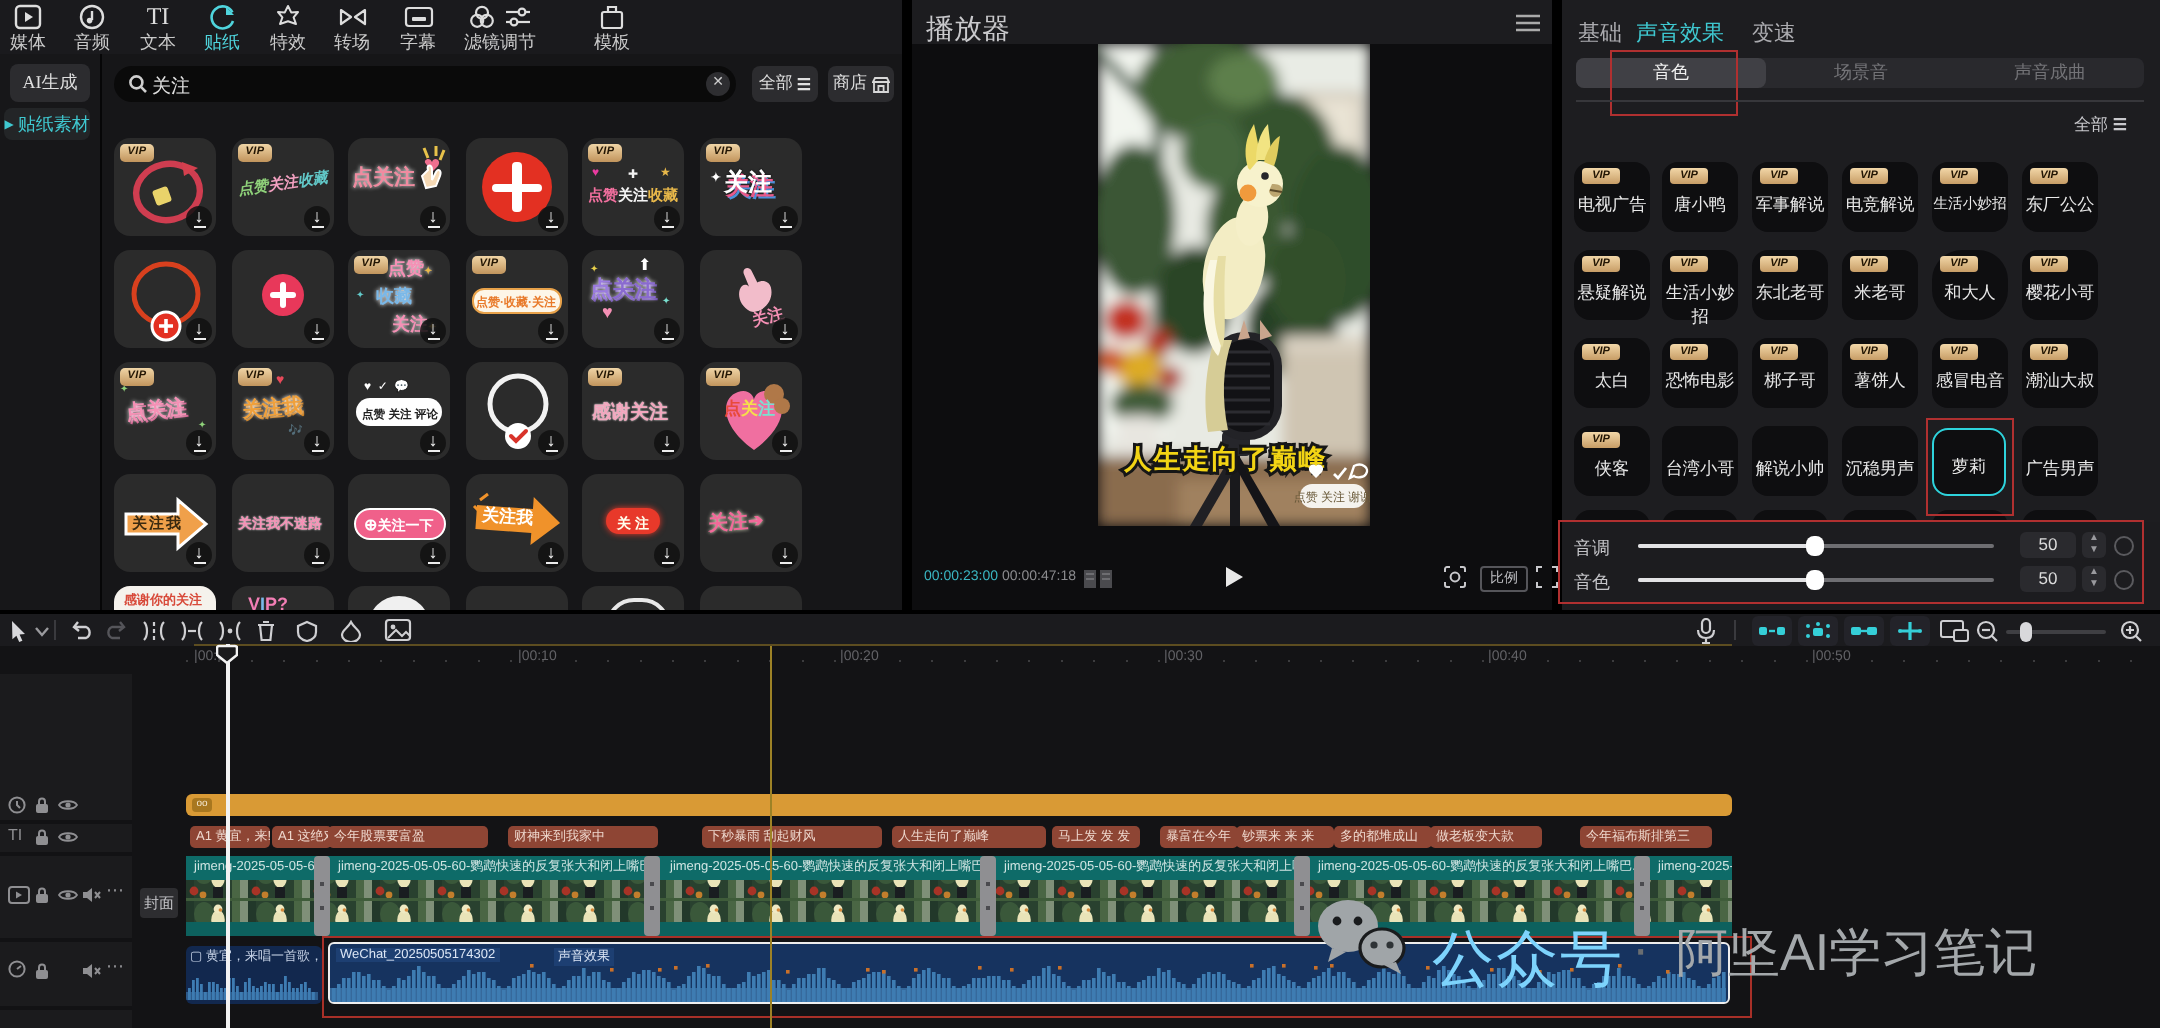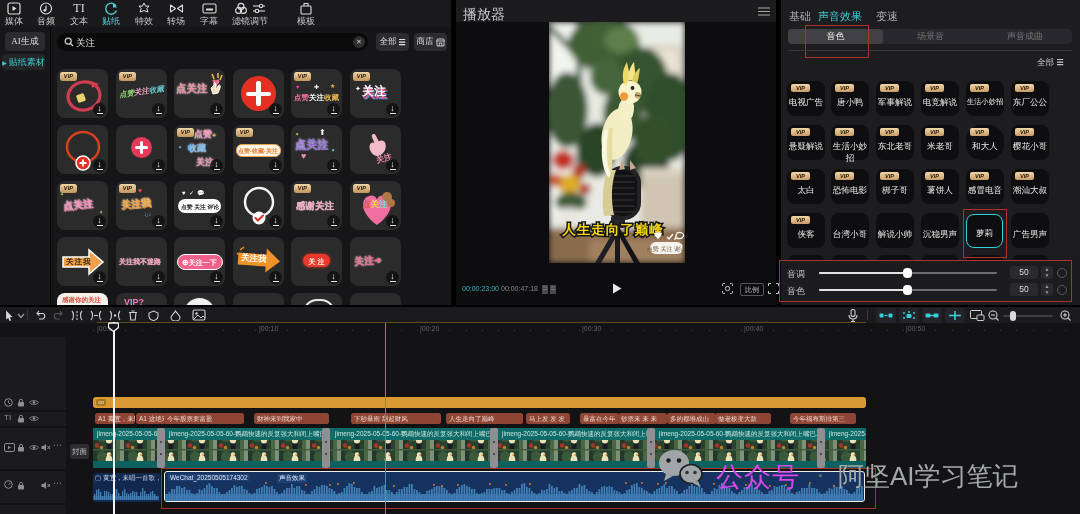--- a/index.html
+++ b/index.html
@@ -1100,21 +1100,21 @@
 <svg class="abs" style="left:656px;top:448px;" width="50" height="42" viewBox="0 0 50 42">
  <ellipse cx="18" cy="15" rx="15" ry="13" fill="#a0a5a8"></ellipse>
  <path d="M10 26 L8 33 L17 28 Z" fill="#a0a5a8"></path>
  <ellipse cx="35" cy="26" rx="11" ry="9.5" fill="#a0a5a8" stroke="#191b1d" stroke-width="1.6"></ellipse>
  <path d="M42 33 L44.5 39 L36 34.5 Z" fill="#a0a5a8"></path>
  <circle cx="12.5" cy="12.5" r="2.2" fill="#191b1d"></circle>
  <circle cx="23" cy="12.5" r="2.2" fill="#191b1d"></circle>
  <circle cx="31" cy="24.5" r="1.8" fill="#2e3336"></circle>
  <circle cx="39" cy="24.5" r="1.8" fill="#2e3336"></circle>
 </svg>
-<span class="abs" style="left:716px;top:459px;font-size:27px;color:#d946ef;letter-spacing:1px;">公众号</span>
+<span class="abs" style="left:716px;top:459px;font-size:31px;color:#7dd3fc;letter-spacing:1px;">公众号</span>
 <span class="abs" style="left:816px;top:459px;font-size:26px;color:#6a6e71;">·</span>
 <span class="abs" style="left:838px;top:459px;font-size:26px;color:#a4a8ab;">阿坚AI学习笔记</span>
 
 <div class="abs" style="left:385px;top:323px;width:1px;height:191px;background:#9d8226;"></div>
 
 <div class="abs" style="left:113px;top:322px;width:1.5px;height:192px;background:#f2f2f2;"></div>
 <svg class="abs" style="left:108px;top:322px;" width="11" height="10" viewBox="0 0 11 10">
       <path d="M1.5 1 H9.5 A1 1 0 0 1 10.5 2 V5.5 L5.5 9.5 L0.5 5.5 V2 A1 1 0 0 1 1.5 1 Z" fill="#1a1a1c" stroke="#f2f2f2" stroke-width="1.3"></path>
     </svg>
 </div>

